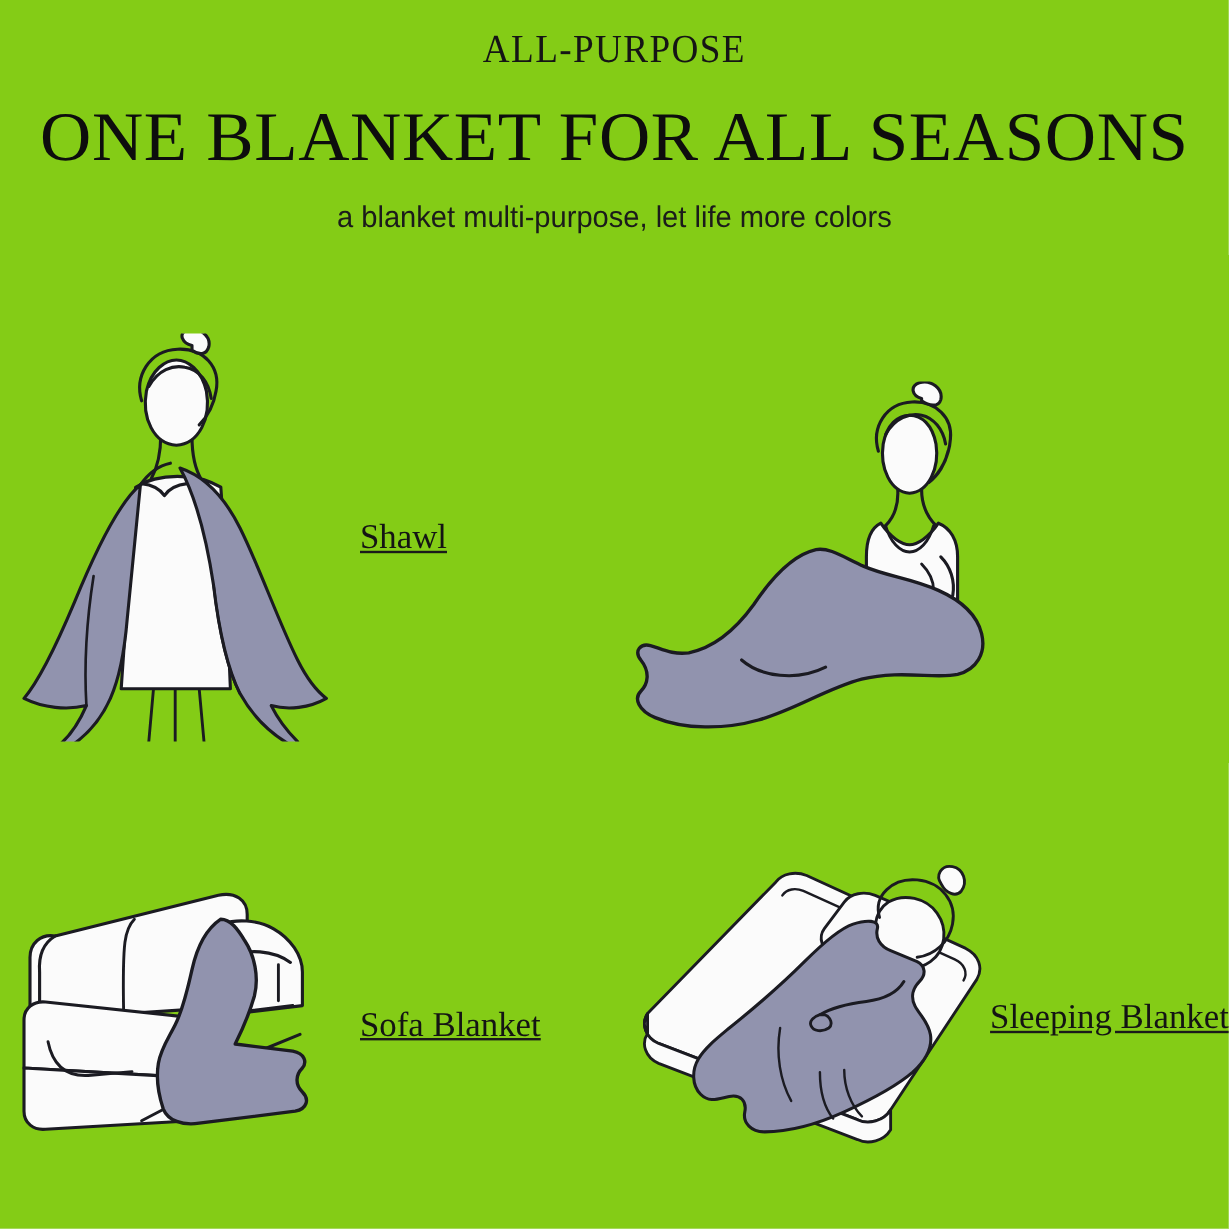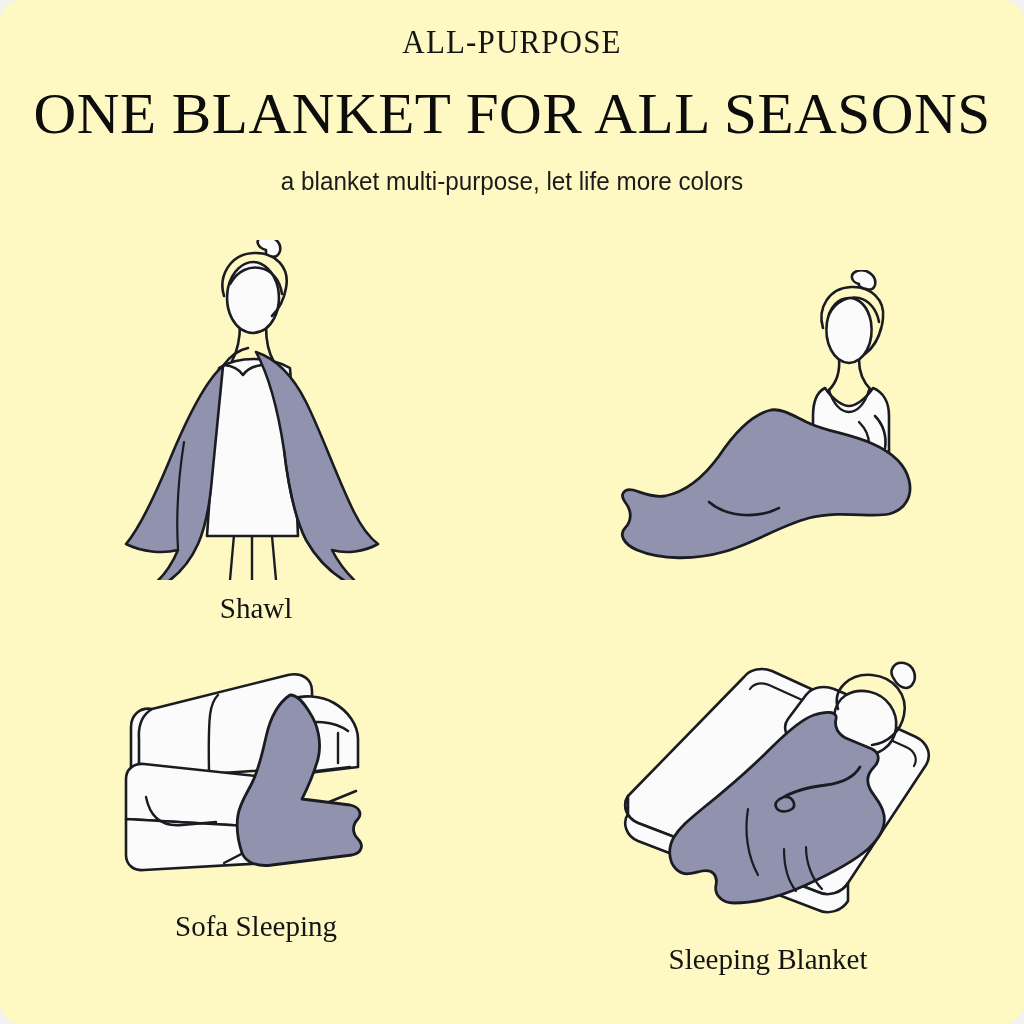--- a/index.html
+++ b/index.html
@@ -13,23 +13,22 @@
     background: #f2f2f2;
     font-family: "Liberation Serif", "DejaVu Serif", serif;
     color: #1a1a1a;
     overflow: hidden;
     position: relative;
   }
   .poster {
     width: 1024px;
     height: 1024px;
     position: relative;
-    background: #fef9c3;
+    background: #84cc16;
     box-sizing: border-box;
-    border-radius: 21px;
   }
 
   
   .header {
     position: absolute;
     top: 0;
     left: 0;
     width: 1024px;
     text-align: center;
     padding-top: 26px;
@@ -71,23 +70,23 @@
     left: 0;
     width: 1024px;
     height: 796px;
     display: grid;
     grid-template-columns: 512px 512px;
     grid-template-rows: 427px 369px;
   }
   .cell {
     position: relative;
     display: flex;
-    flex-direction: column;
     align-items: center;
     justify-content: flex-start;
+    text-decoration: underline;
   }
   .art {
     display: block;
   }
   .caption {
     font-family: "Liberation Serif", "DejaVu Serif", serif;
     font-size: 29px;
     line-height: 1;
     color: #141414;
     text-align: center;
@@ -242,21 +241,21 @@
                  C140 128 134 136 132 148
                  C130 160 132 174 136 186
                  C140 196 152 200 166 198
                  L246 188 C256 186 258 178 252 172
                  C246 166 246 158 252 152
                  C256 147 254 140 244 138
                  L196 132 C202 120 208 106 212 92
                  C216 76 212 58 204 46
                  C198 36 192 28 184 28 Z"></path>
       </svg>
-      <div class="caption">Sofa Sleeping</div>
+      <div class="caption">Sofa Blanket</div>
     </div>
 
     <div class="cell cell-sleep">
       <svg class="art" width="340" height="270" viewBox="0 0 340 270">
 
         <path class="white-shape" stroke-width="2.6" d="M146 20 C152 12 164 10 174 14 L318 80 C330 86 334 98 328 108
                  L250 226 C244 236 230 240 220 235 L40 166
                  C28 161 24 148 30 139 Z"></path>
 
         <path class="white-shape" stroke-width="2.6" d="M30 139 C24 148 28 161 40 166 L220 235 C230 240 244 236 250 226

